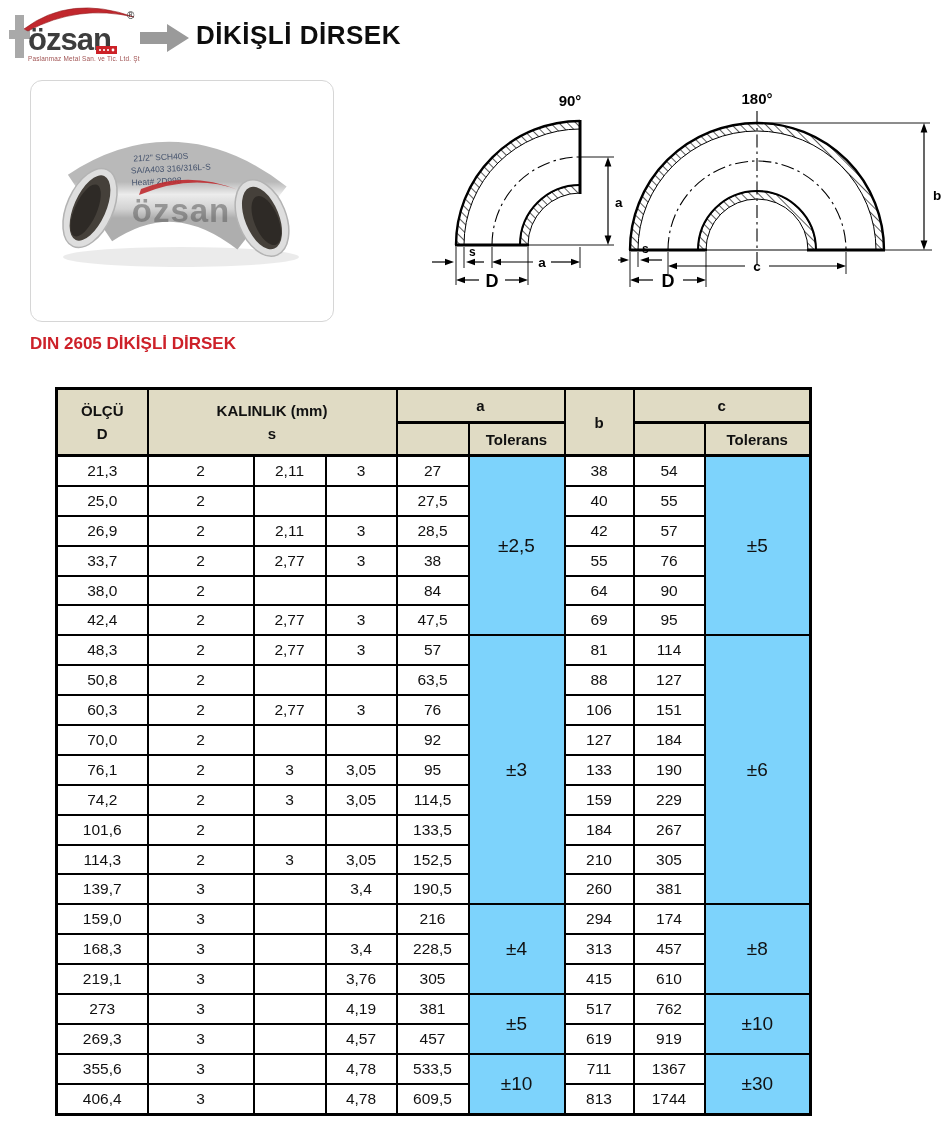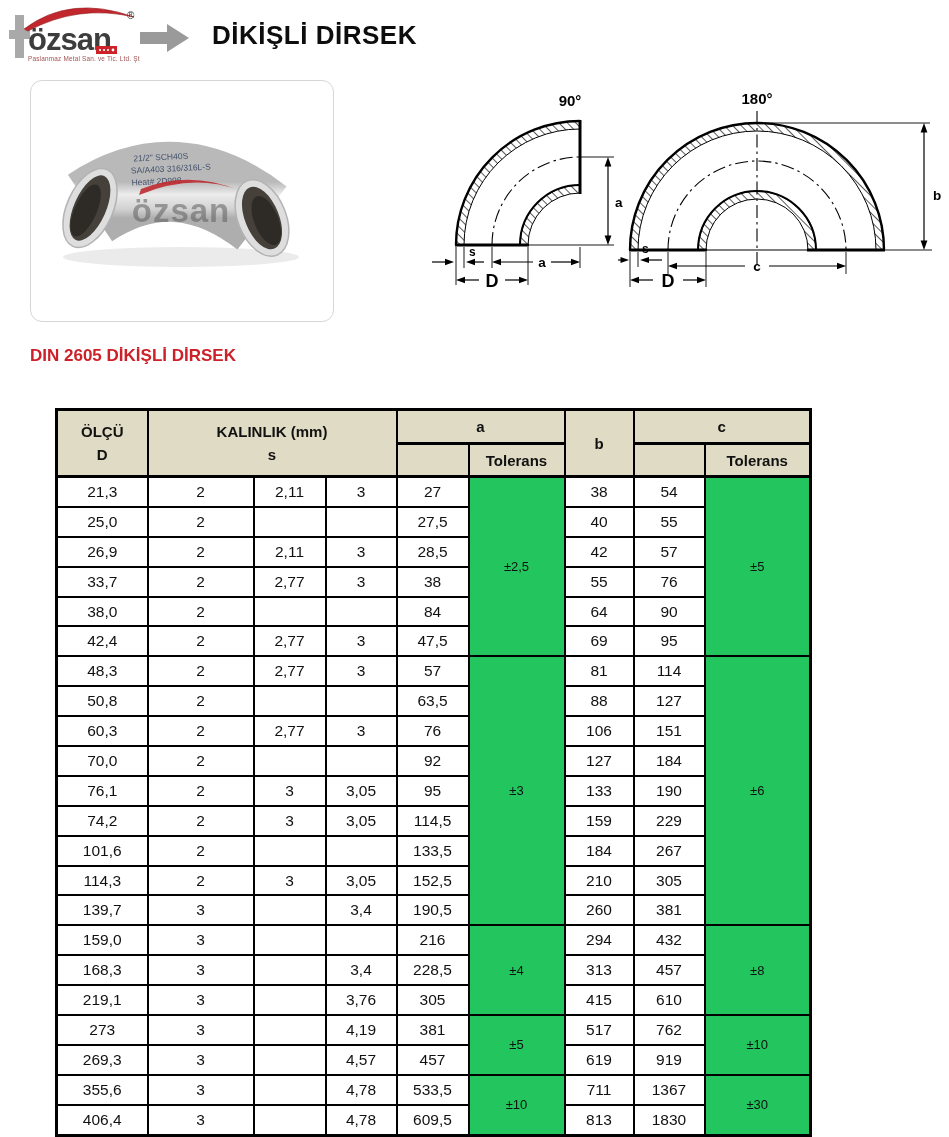--- a/index.html
+++ b/index.html
@@ -1,44 +1,44 @@
 <!DOCTYPE html>
 <html style="--accent-red: #cd2129; --header-bg: #e0dbc4; --row-blue: #c7d9ee;"><head>
 <meta charset="utf-8">
 <style>
   html,body{margin:0;padding:0;background:#fff;}
   #page{position:relative;width:949px;height:1137px;background:#fff;overflow:hidden;
         font-family:"Liberation Sans",sans-serif;color:#111;}
   .abs{position:absolute;}
 
   
-  #page-title{left:196px;top:20px;font-size:26px;font-weight:bold;letter-spacing:.5px;color:#0d0d0d;white-space:nowrap;margin-left:16px;}
+  #page-title{left:196px;top:20px;font-size:26px;font-weight:bold;letter-spacing:.5px;color:#0d0d0d;white-space:nowrap;}
 
   
   #photo-box{left:30px;top:80px;width:302px;height:240px;border:1px solid #d6d6d6;border-radius:12px;background:#fff;}
 
   
-  #section-heading{left:30px;top:346px;font-size:17px;font-weight:bold;color:var(--accent-red,#cd2129);white-space:nowrap;}
+  #section-heading{left:30px;top:334px;font-size:17px;font-weight:bold;color:var(--accent-red,#cd2129);white-space:nowrap;}
 
   
-  #table-wrap{left:35px;top:408px;padding-left:20px;}
+  #table-wrap{left:35px;top:387px;padding-left:20px;}
   table.spec{border-collapse:collapse;table-layout:fixed;background:#fff;}
   table.spec{border:3px solid #000;}
   table.spec th,table.spec td{border:2px solid #000;text-align:center;vertical-align:middle;
       font-size:15.5px;padding:0;overflow:hidden;}
   table.spec thead th{background:var(--header-bg,#e0dbc4);font-weight:bold;font-size:15px;}
   table.spec thead tr.h1 th{height:31px;}
   table.spec thead tr.h2 th{height:30px;}
   table.spec thead th{border-bottom-width:3px;}
   th.span-a,th.span-c{border-bottom:none;}
   th.hblank{border-top:none;border-bottom-width:3px;}
   .two-line div{line-height:1.55;}
   table.spec tbody td{height:27.9px;background:#fff;}
   tr.blue td{background:var(--row-blue,#c7d9ee);}
-  table.spec td.tol{background:#22c55e;font-size:13px;}
+  table.spec td.tol{background:#7dd3fc;font-size:19px;}
 </style>
 </head>
 <body>
 
 <div id="page">
 
   <svg class="abs" style="left:8px;top:2px" width="132" height="62" viewBox="0 0 132 62">
     <g>
       <rect x="7" y="13" width="9" height="43" fill="#a9a9a9"></rect>
       <rect x="1" y="28" width="21" height="9" fill="#a9a9a9"></rect>
@@ -391,21 +391,21 @@
             <td>381</td>
           </tr>
           <tr class="white">
             <td>159,0</td>
             <td>3</td>
             <td></td>
             <td></td>
             <td>216</td>
             <td class="tol" rowspan="3">±4</td>
             <td>294</td>
-            <td>432</td>
+            <td>174</td>
             <td class="tol" rowspan="3">±8</td>
           </tr>
           <tr class="blue">
             <td>168,3</td>
             <td>3</td>
             <td></td>
             <td>3,4</td>
             <td>228,5</td>
             <td>313</td>
             <td>457</td>
@@ -450,19 +450,19 @@
             <td>1367</td>
             <td class="tol" rowspan="2">±30</td>
           </tr>
           <tr class="white">
             <td>406,4</td>
             <td>3</td>
             <td></td>
             <td>4,78</td>
             <td>609,5</td>
             <td>813</td>
-            <td>1830</td>
+            <td>1744</td>
           </tr>
         </tbody>
     </table>
   </div>
 
 </div>
 
 </body></html>

